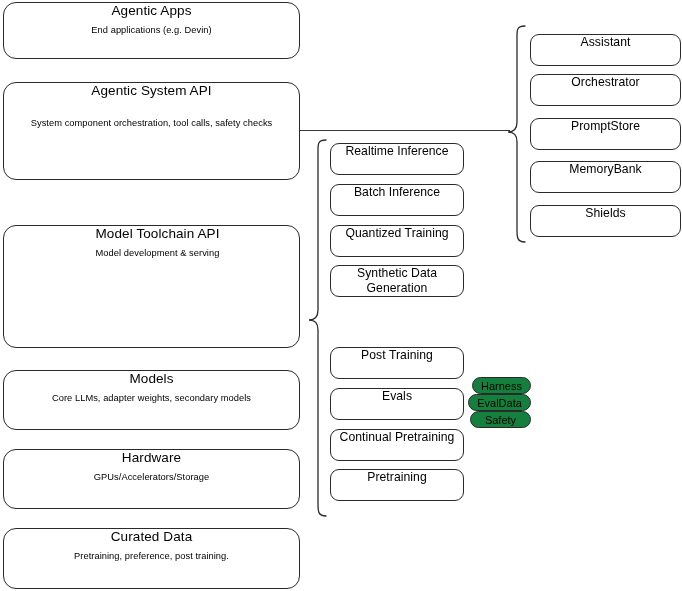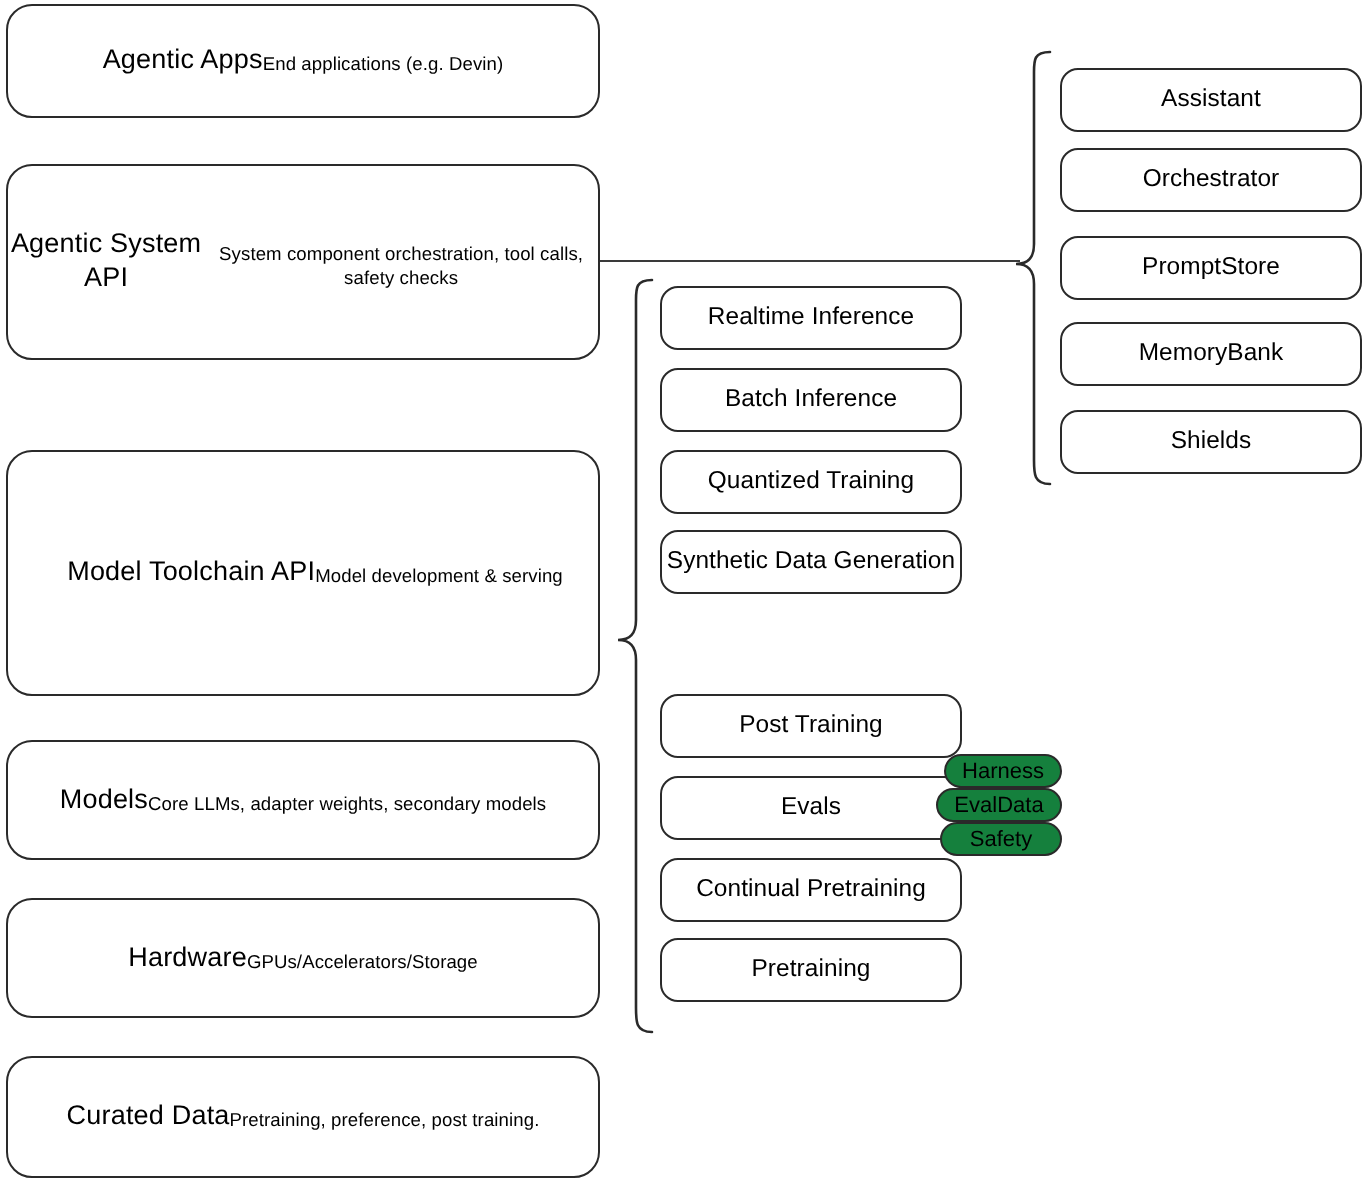--- a/index.html
+++ b/index.html
@@ -22,23 +22,23 @@
     height: 591px;
   }
 
   
   .node {
     position: absolute;
     box-sizing: border-box;
     border: 1.3px solid #2a2a2a;
     background: #ffffff;
     display: flex;
-    flex-direction: row;
+    flex-direction: column;
     align-items: center;
-    justify-content: center;
+    justify-content: flex-start;
     text-align: center;
     line-height: 1.25;
   }
 
   
   .layer {
     border-radius: 13px;
     left: 3px;
     width: 297px;
   }
@@ -52,21 +52,21 @@
     letter-spacing: 0.05px;
   }
 
   
   .chip {
     border-radius: 9px;
     height: 32px;
     font-size: 12.2px;
     letter-spacing: 0.05px;
   }
-  .chip-mid { left: 330px; width: 151px; }
+  .chip-mid { left: 330px; width: 134px; }
   .chip-right { left: 530px; width: 151px; }
 
   
   .pill {
     position: absolute;
     box-sizing: border-box;
     border: 1.3px solid #2a2a2a;
     background: #15803d;
     border-radius: 999px;
     height: 17px;
@@ -107,21 +107,21 @@
     <svg width="22" height="220" viewBox="0 0 22 220" fill="none" stroke="#2a2a2a" stroke-width="1.3" stroke-linecap="round">
       <path d="M20 2 C12 2, 12 6, 12 12 L12 98 C12 105, 9 108, 3 108 C9 108, 12 111, 12 118 L12 206 C12 213, 12 218, 20 218"></path>
     </svg>
   </div>
 
   <div class="node layer" style="top:2px; height:57px;">
     <div class="title">Agentic Apps</div>
     <div class="sub">End applications (e.g. Devin)</div>
   </div>
 
-  <div class="node layer" style="top:82px; height:98px;">
+  <div class="node layer" style="top:82px; height:98px;gap:13px;">
     <div class="title">Agentic System API</div>
     <div class="sub">System component orchestration, tool calls, safety checks</div>
   </div>
 
   <div class="node layer" style="top:225px; height:123px;padding-left:12px;">
     <div class="title">Model Toolchain API</div>
     <div class="sub">Model development &amp; serving</div>
   </div>
 
   <div class="node layer" style="top:370px; height:60px;">

